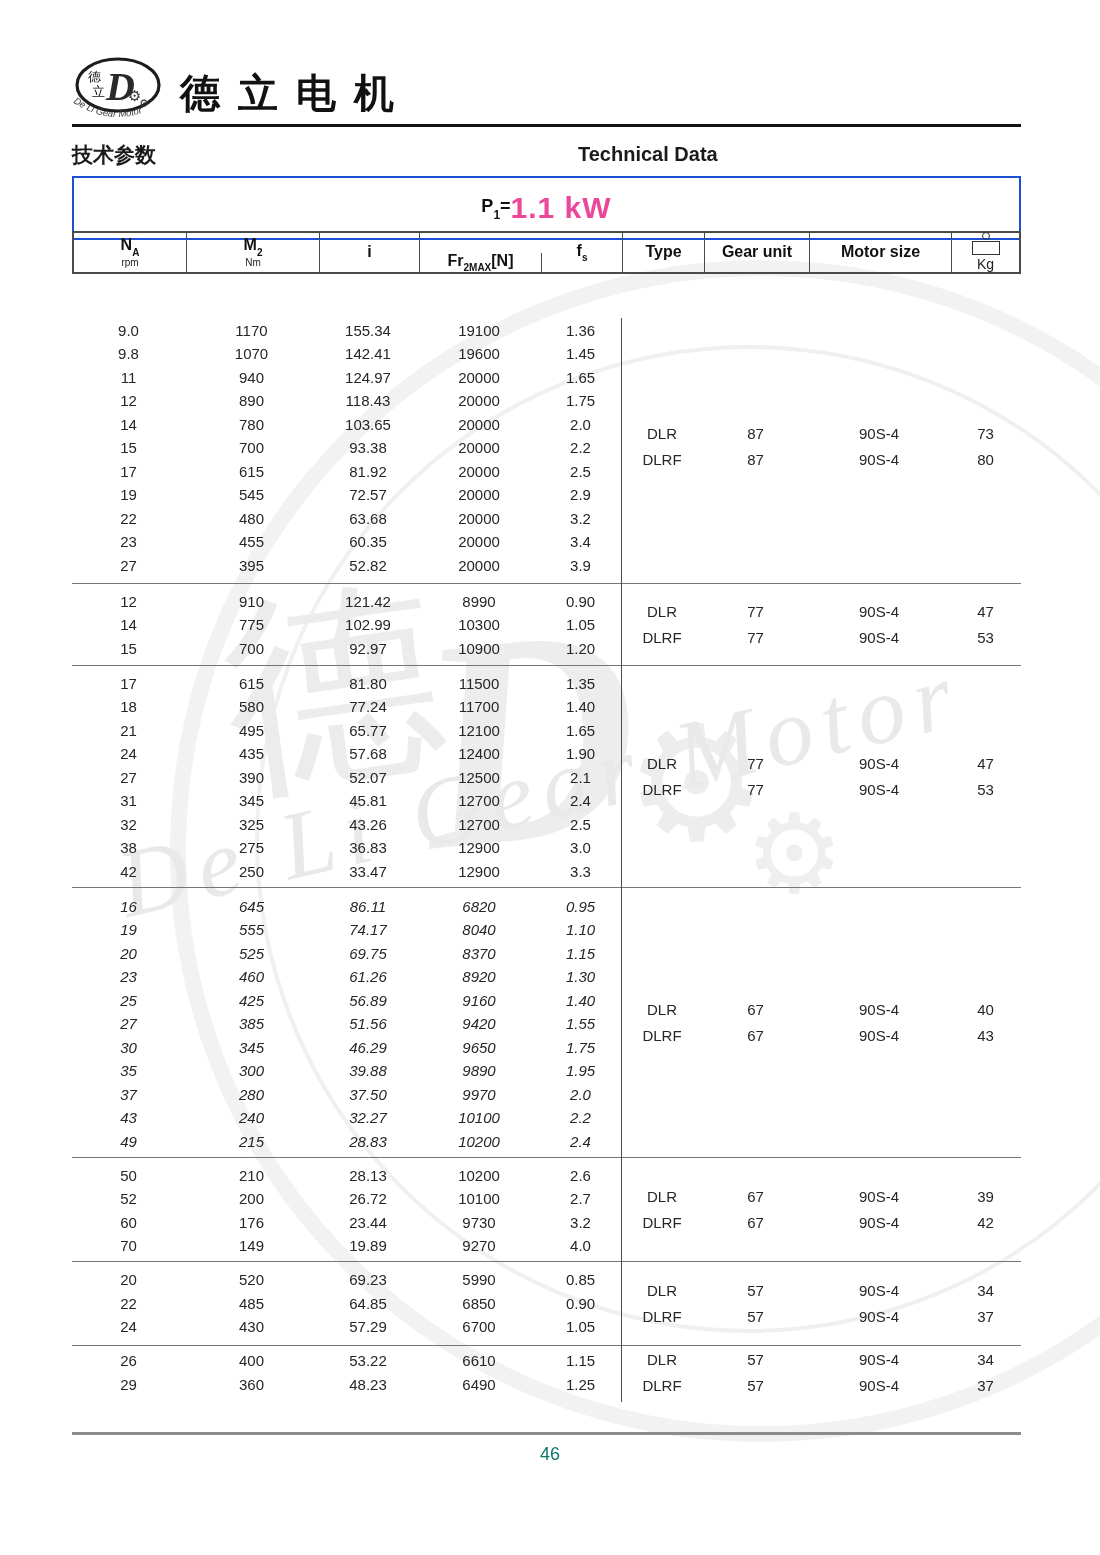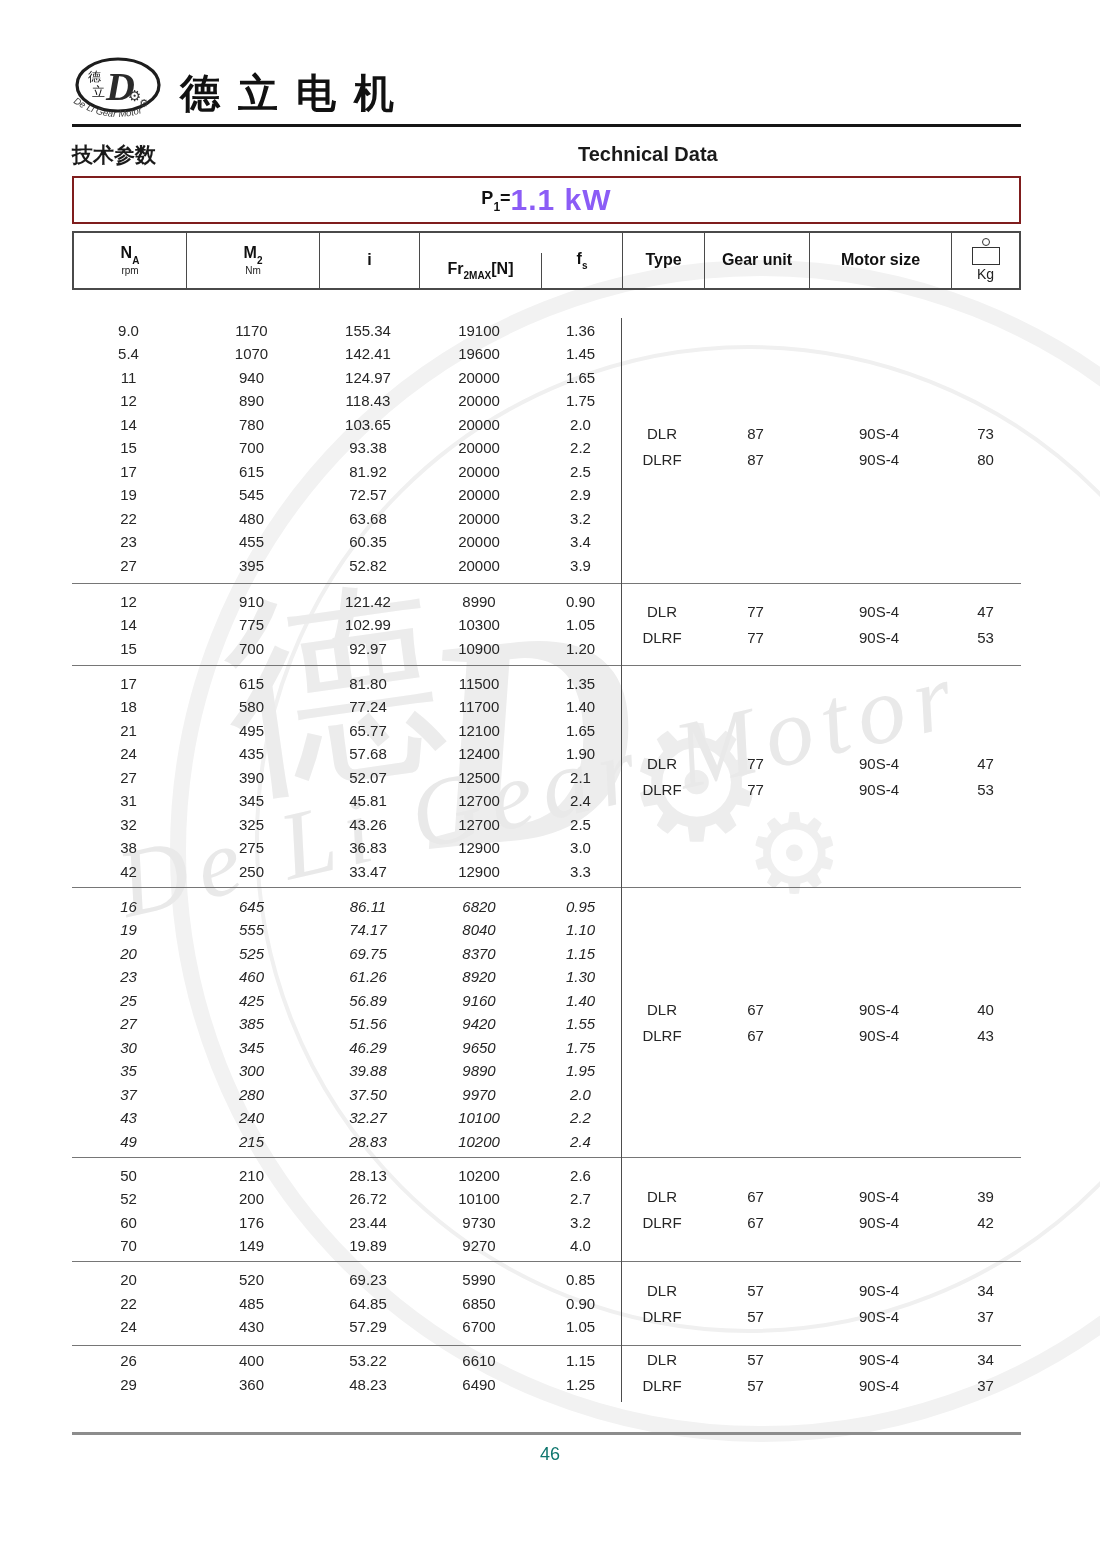--- a/index.html
+++ b/index.html
@@ -25,28 +25,28 @@
   #logo{left:64px;top:55px;width:112px;height:74px;}
   #brand-title{left:180px;top:66px;font-size:40px;font-weight:bold;letter-spacing:18px;color:#111;
                font-family:"Liberation Serif","DejaVu Serif",serif;}
   #top-rule{left:72px;top:124px;width:949px;height:3px;background:#151515;}
 
   
   #section-cn{left:72px;top:141px;font-size:21px;font-weight:bold;color:#1a1a1a;}
   #section-en{left:578px;top:143px;font-size:20px;font-weight:bold;color:#1a1a1a;}
 
   
-  #power-box{left:72px;top:176px;width:949px;height:48px;border:2px solid #7f1d1d;box-sizing:border-box;
+  #power-box{left:72px;top:176px;width:949px;height:64px;border:2px solid #1d4ed8;box-sizing:border-box;
              display:flex;align-items:center;justify-content:center;text-align:right;}
   .p-label{font-size:18px;font-weight:bold;color:#111;}
   .p-label sub{font-size:12px;font-weight:bold;position:relative;bottom:-2px;}
-  .p-value{font-size:30px;font-weight:bold;color:#8b5cf6;letter-spacing:1px;}
-
-  
-  #header-box{left:72px;top:231px;width:949px;height:59px;border:2px solid #4a4a4a;box-sizing:border-box;display:flex;}
+  .p-value{font-size:30px;font-weight:bold;color:#ec4899;letter-spacing:1px;}
+
+  
+  #header-box{left:72px;top:231px;width:949px;height:43px;border:2px solid #4a4a4a;box-sizing:border-box;display:flex;}
   .hcell{border-right:1.5px solid #4a4a4a;box-sizing:border-box;display:flex;flex-direction:column;
          align-items:center;justify-content:center;line-height:1.15;}
   .hcell:last-child{border-right:none;}
   .h-main{font-size:16px;font-weight:bold;color:#111;}
   .h-main sub{font-size:10px;font-weight:bold;position:relative;bottom:-1px;}
   .h-unit{font-size:10px;color:#222;}
   .w1{width:113px;} .w2{width:133px;} .w3{width:100px;} .w4{width:122px;margin-top:20px;} .w5{width:81px;}
   .w6{width:82px;} .w7{width:105px;} .w8{width:142px;} .w9{width:67px;}
   .kg-icon{width:26px;height:16px;border:1.5px solid #333;position:relative;margin-top:8px;}
   .kg-icon::before{content:"";position:absolute;width:6px;height:6px;border:1.5px solid #333;border-radius:50%;
@@ -154,21 +154,21 @@
   <div class="block b1">
         <div class="block-left">
           <div class="row">
     <div class="c c1">9.0</div>
     <div class="c c2">1170</div>
     <div class="c c3">155.34</div>
     <div class="c c4">19100</div>
     <div class="c c5">1.36</div>
   </div>
           <div class="row">
-    <div class="c c1">5.4</div>
+    <div class="c c1">9.8</div>
     <div class="c c2">1070</div>
     <div class="c c3">142.41</div>
     <div class="c c4">19600</div>
     <div class="c c5">1.45</div>
   </div>
           <div class="row">
     <div class="c c1">11</div>
     <div class="c c2">940</div>
     <div class="c c3">124.97</div>
     <div class="c c4">20000</div>

